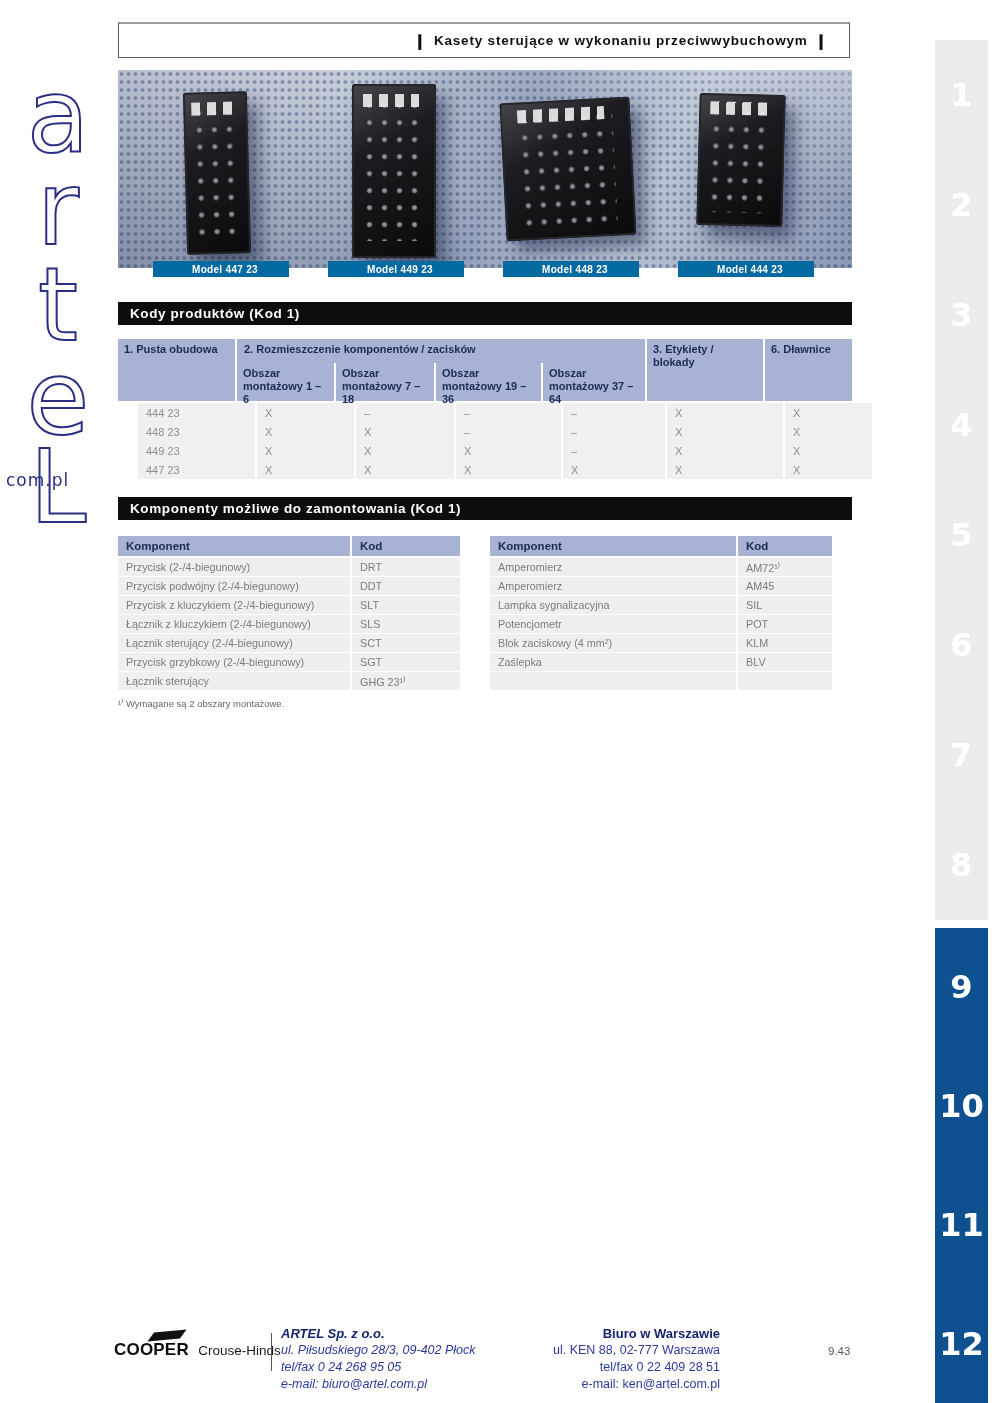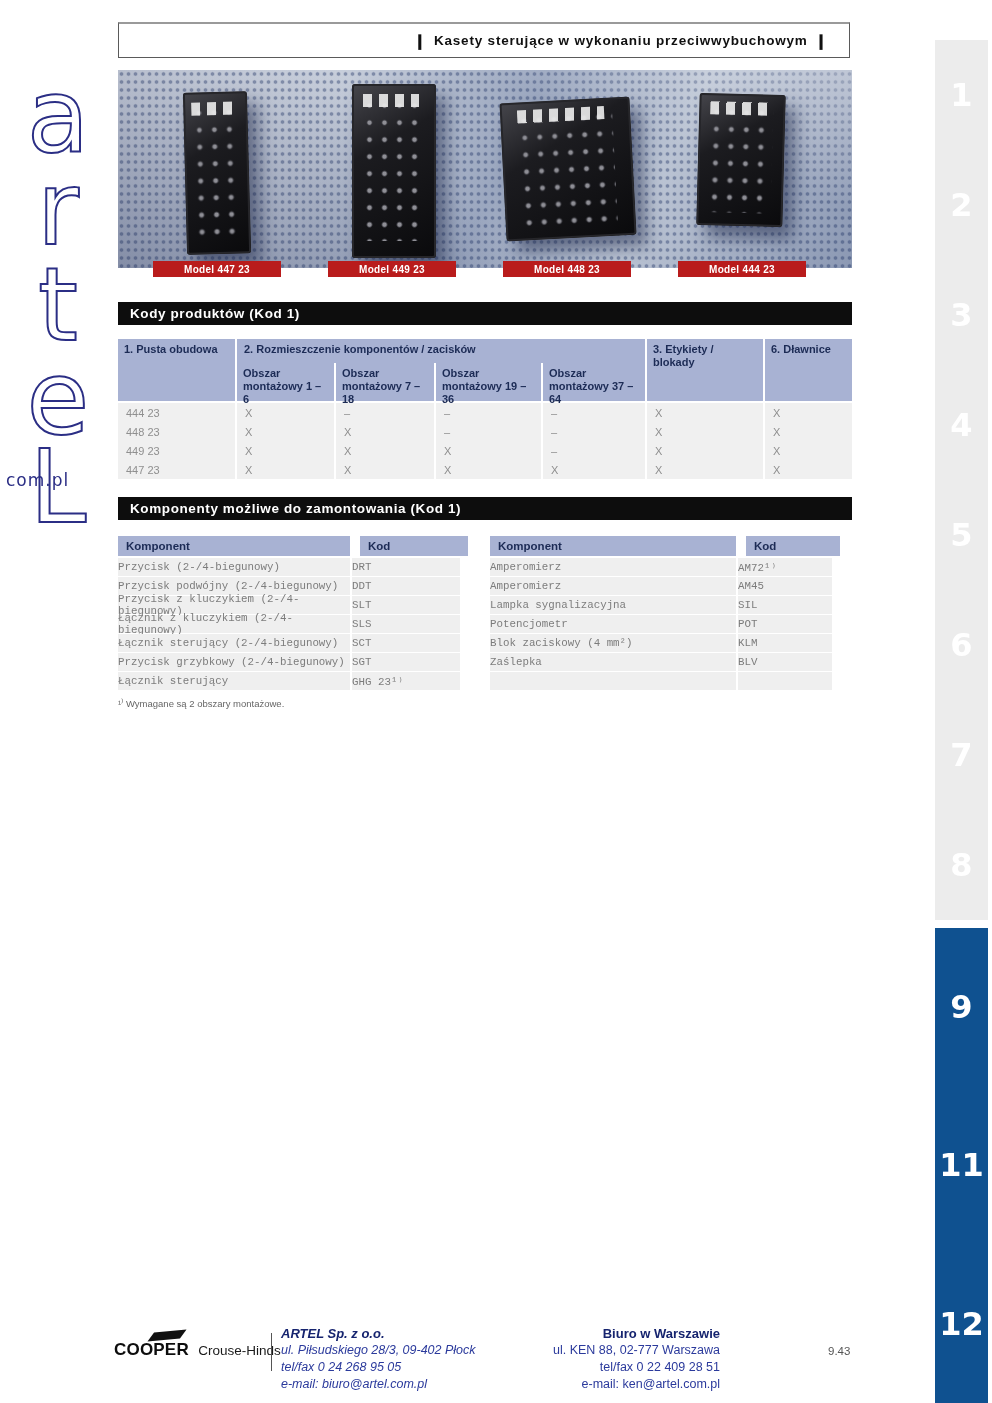--- a/index.html
+++ b/index.html
@@ -59,23 +59,23 @@
     content:""; position:absolute; left:13%; right:20%; top:6%; height:13px;
     background-image:repeating-linear-gradient(90deg,#e9e9e9 0 9px, rgba(0,0,0,0) 9px 16px);
     opacity:0.92;
   }
   .d447 { left:67px;  top:22px; width:64px;  height:162px; transform:rotate(-1.5deg); }
   .d449 { left:234px; top:14px; width:84px;  height:174px; }
   .d448 { left:385px; top:30px; width:130px; height:138px; transform:rotate(-3deg); }
   .d444 { left:580px; top:24px; width:86px;  height:132px; transform:rotate(1.5deg); }
 
   .mlabel {
-    position:absolute; top:261px; width:128px; height:16px; background:#b91c1c;
+    position:absolute; top:261px; width:128px; height:16px; background:#0369a1;
     color:#fff; font-size:10px; font-weight:bold; letter-spacing:0.3px;
-    display:flex; align-items:center; justify-content:center;
+    display:flex; align-items:center; justify-content:center;padding-left:8px;
   }
   .ml1 { left:153px; } .ml2 { left:328px; } .ml3 { left:503px; } .ml4 { left:678px; }
 
   
   .secbar {
     position:absolute; left:118px; width:734px; height:23px; background:#0d0d0d;
     color:#fff; font-weight:bold; font-size:13.5px; letter-spacing:0.6px;
     display:flex; align-items:center; padding-left:12px; box-sizing:border-box;
   }
   .sec-kody { top:302px; }
@@ -89,42 +89,42 @@
   }
   .khead > div {
     background:#a8b2d3; color:#1c2b55; font-weight:bold; font-size:11px;
     padding:4px 6px; box-sizing:border-box; line-height:13px;
   }
   .khead .span2 { grid-row:1 / span 2; }
   .khead .group { grid-column:2 / span 4;padding-left:7px; }
   .kbody { margin-top:2px; }
   .krow {
     display:grid; grid-template-columns:117px 97px 98px 105px 102px 116px 87px;
-    column-gap:2px; height:19px;
+    column-gap:2px; height:19px;margin-left:20px;
   }
   .krow > div {
     background:#f0f0f0; display:flex; align-items:center; padding-left:8px;
     box-sizing:border-box; font-size:11px; color:#8f8f8f;
   }
 
   
   .ctab { position:absolute; top:536px; width:342px; }
   .ctab-left { left:118px; } .ctab-right { left:490px; }
-  .chd { display:grid; column-gap:10px; }
+  .chd { display:grid; column-gap:2px; }
   .ctab-left  .chd, .ctab-left  .crw { grid-template-columns:232px 108px; }
   .ctab-right .chd, .ctab-right .crw { grid-template-columns:246px 94px; }
   .chd > div {
     background:#a8b2d3; height:20px; display:flex; align-items:center; padding-left:8px;
     box-sizing:border-box; font-weight:bold; font-size:11.5px; color:#1c2b55;
   }
   .cbd { margin-top:2px; }
   .crw { display:grid; column-gap:2px; margin-bottom:1px; }
   .crw > div {
-    background:#efefef; height:18px; display:flex; align-items:center; padding-left:0;
-    box-sizing:border-box; font-size:10.8px; color:#7c7c7c;font-family:Liberation Mono, monospace;
+    background:#efefef; height:18px; display:flex; align-items:center; padding-left:8px;
+    box-sizing:border-box; font-size:10.8px; color:#7c7c7c;
   }
   .footnote { position:absolute; left:118px; top:697px; font-size:9.5px; color:#666; }
 
   
   .side-gray {
     position:absolute; left:935px; top:40px; width:53px; height:880px;
     background:#ececec; display:flex; flex-direction:column;
   }
   .side-blue {
     position:absolute; left:935px; top:928px; width:53px; height:475px;
@@ -333,20 +333,21 @@
   <div class="tabnum">2</div>
   <div class="tabnum">3</div>
   <div class="tabnum">4</div>
   <div class="tabnum">5</div>
   <div class="tabnum">6</div>
   <div class="tabnum">7</div>
   <div class="tabnum">8</div>
 </div>
 <div class="side-blue">
   <div class="tabnum">9</div>
+  <div class="tabnum">10</div>
   <div class="tabnum">11</div>
   <div class="tabnum">12</div>
 </div>
 
 <div class="footer">
   <div class="cooper">
     <span class="flag"></span>
     <span class="c1">COOPER</span>
     <span class="c2">Crouse-Hinds</span>
   </div>

